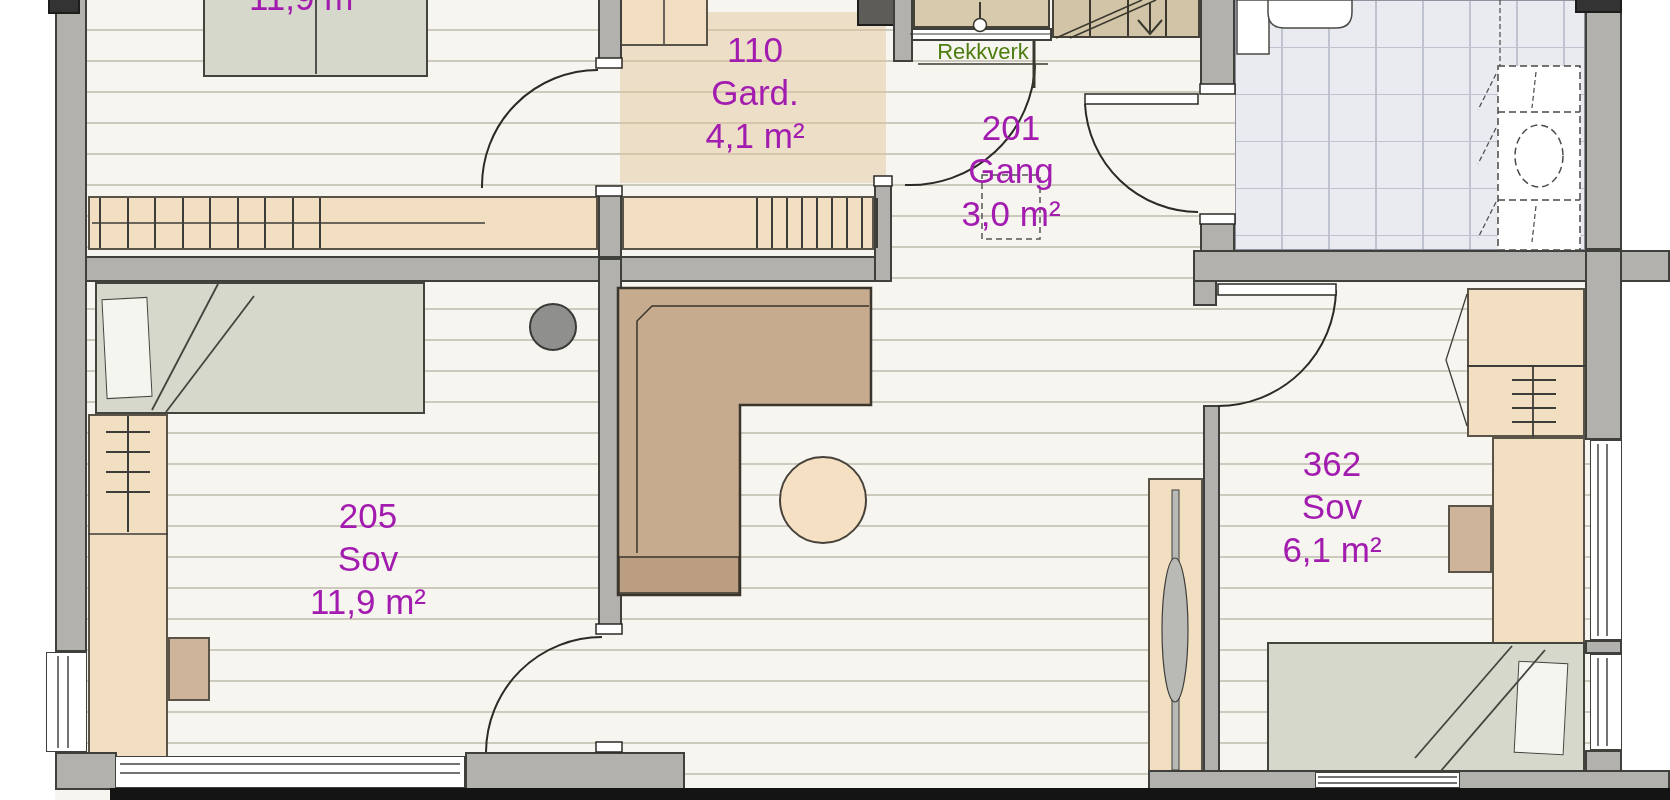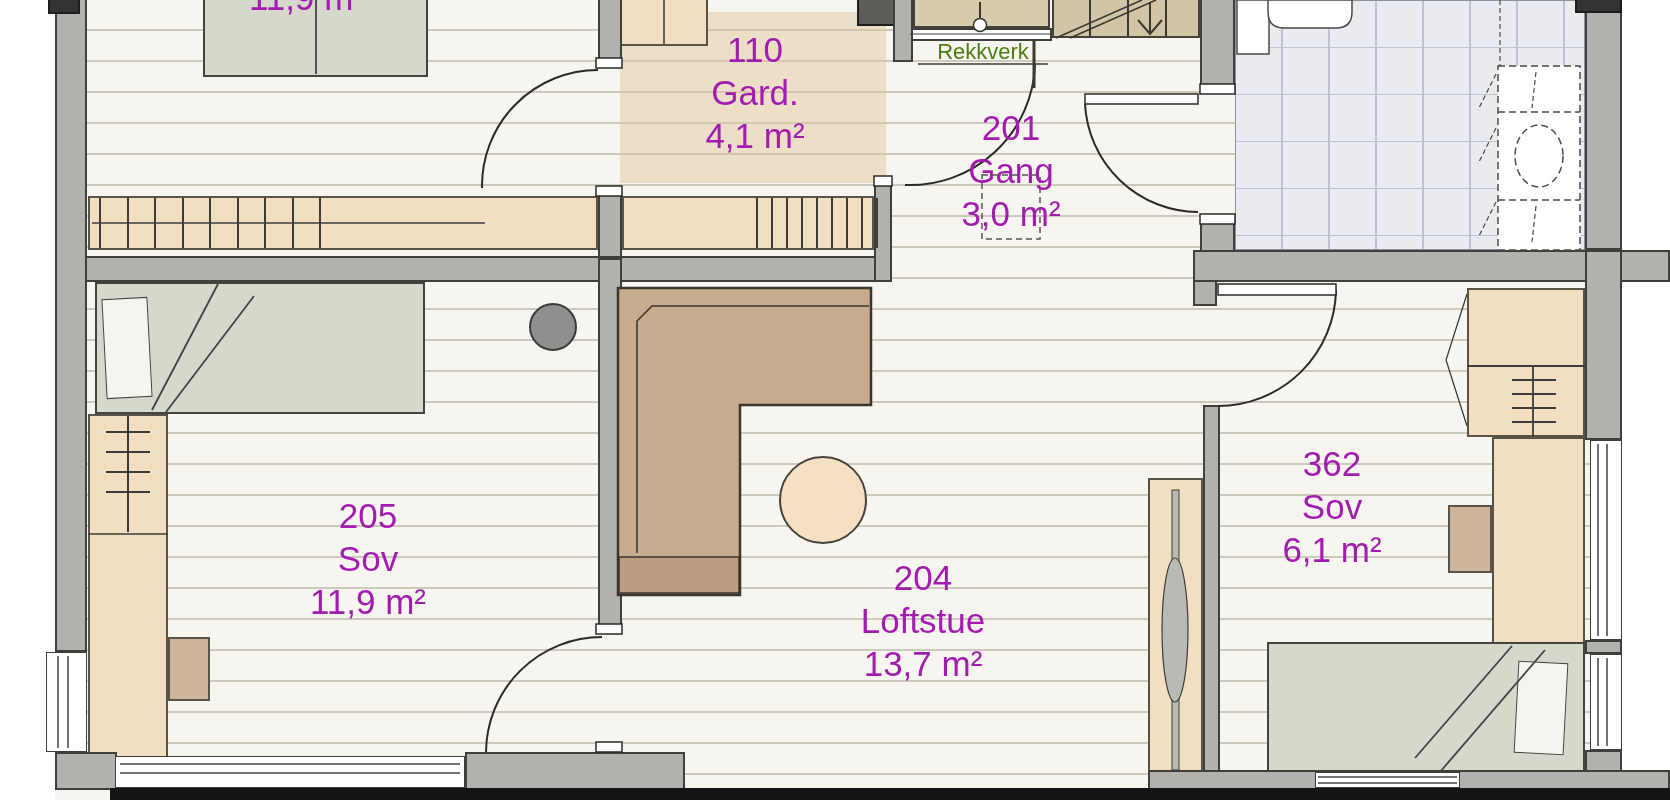--- a/index.html
+++ b/index.html
@@ -256,25 +256,20 @@
     <div>3,0 m²</div>
   </div>
 
 
   <div class="label" style="left:1332px;top:442px;">
     <div>362</div>
     <div>Sov</div>
     <div>6,1 m²</div>
   </div>
 
-  <div class="label" style="left:923px;top:556px;">
-    <div>204</div>
-    <div>Loftstue</div>
-    <div>13,7 m²</div>
-  </div>
 
   <div class="label" style="left:360px;top:494px;margin-left:8px;">
     <div>205</div>
     <div>Sov</div>
     <div>11,9 m²</div>
   </div>
 
   <div class="small-label" style="left:983px;top:41px;">
     <span>Rekkverk</span>
   </div>

